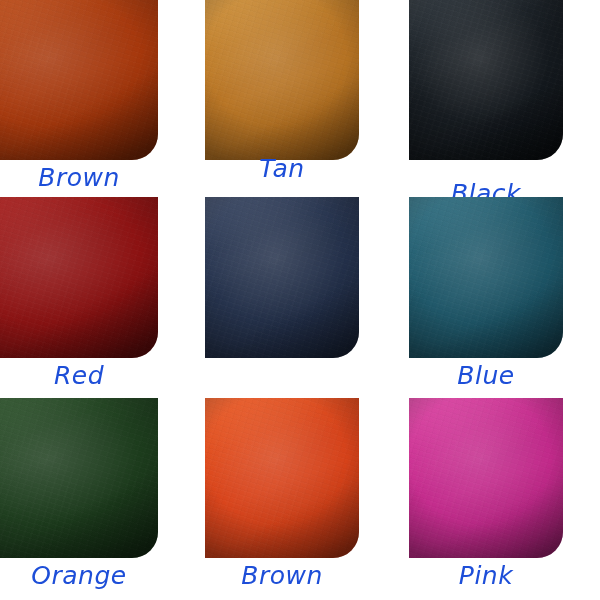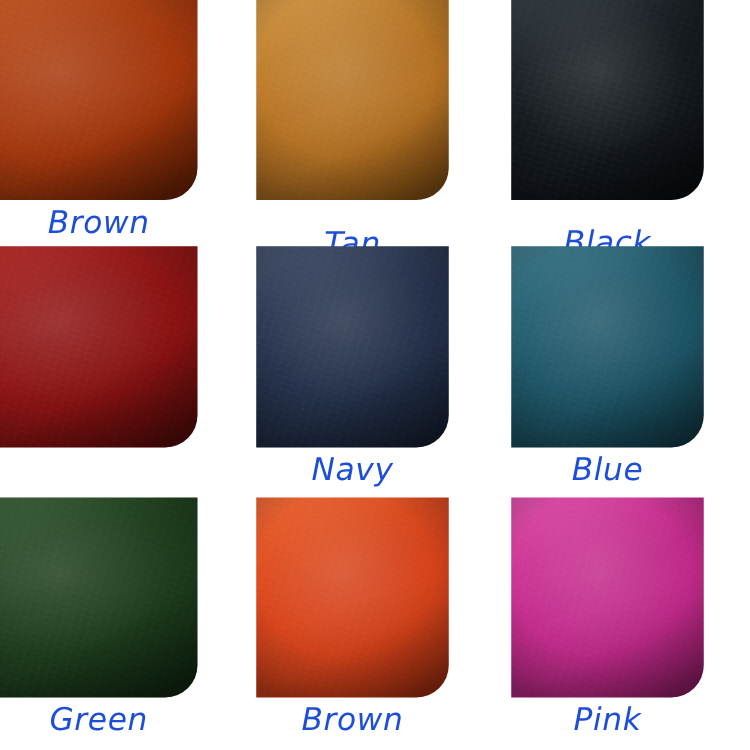--- a/index.html
+++ b/index.html
@@ -108,60 +108,60 @@
       </div>
     </div>
     <div class="swatch-label" style="left: 0px; top: 163px; width: 158px;">Brown</div>
     <div class="swatch-cell" style="left: 205px; top: -4px; width: 154px; height: 164px;">
       <div class="swatch-chip" style="background: linear-gradient(152deg, rgb(203, 140, 51) 0%, rgb(184, 116, 35) 44%, rgb(184, 116, 35) 66%, rgb(141, 83, 18) 100%);">
         <div class="sheen"></div>
         <div class="grain"></div>
         <div class="vignette"></div>
       </div>
     </div>
-    <div class="swatch-label" style="left: 205px; top: 180px; width: 154px; font-style: italic;">Tan</div>
+    <div class="swatch-label" style="left: 205px; top: 154px; width: 154px; font-style: italic;">Tan</div>
     <div class="swatch-cell" style="left: 409px; top: -4px; width: 154px; height: 164px;">
       <div class="swatch-chip" style="background: linear-gradient(152deg, rgb(34, 42, 49) 0%, rgb(20, 25, 30) 44%, rgb(20, 25, 30) 66%, rgb(8, 11, 14) 100%);">
         <div class="sheen"></div>
         <div class="grain"></div>
         <div class="vignette"></div>
       </div>
     </div>
     <div class="swatch-label" style="left: 409px; top: 179px; width: 154px;">Black</div>
     <div class="swatch-cell" style="left: -44px; top: 197px; width: 202px; height: 161px;">
       <div class="swatch-chip" style="background: linear-gradient(152deg, rgb(168, 28, 26) 0%, rgb(142, 18, 18) 44%, rgb(142, 18, 18) 66%, rgb(92, 10, 10) 100%);">
         <div class="sheen"></div>
         <div class="grain"></div>
         <div class="vignette"></div>
       </div>
     </div>
+    <div class="swatch-label" style="left: 0px; top: 361px; width: 158px;">Red</div>
     <div class="swatch-cell" style="left: 205px; top: 197px; width: 154px; height: 161px;">
       <div class="swatch-chip" style="background: linear-gradient(152deg, rgb(50, 64, 93) 0%, rgb(35, 48, 74) 44%, rgb(35, 48, 74) 66%, rgb(22, 31, 51) 100%);">
         <div class="sheen"></div>
         <div class="grain"></div>
         <div class="vignette"></div>
       </div>
     </div>
-    <div class="swatch-label" style="left: 205px; top: 361px; width: 154px;">Navy</div>
     <div class="swatch-cell" style="left: 409px; top: 197px; width: 154px; height: 161px;">
       <div class="swatch-chip" style="background: linear-gradient(152deg, rgb(42, 106, 125) 0%, rgb(29, 86, 104) 44%, rgb(29, 86, 104) 66%, rgb(18, 61, 76) 100%);">
         <div class="sheen"></div>
         <div class="grain"></div>
         <div class="vignette"></div>
       </div>
     </div>
     <div class="swatch-label" style="left: 409px; top: 361px; width: 154px;">Blue</div>
     <div class="swatch-cell" style="left: -44px; top: 398px; width: 202px; height: 160px;">
       <div class="swatch-chip" style="background: linear-gradient(152deg, rgb(43, 82, 41) 0%, rgb(29, 61, 29) 44%, rgb(29, 61, 29) 66%, rgb(17, 40, 17) 100%);">
         <div class="sheen"></div>
         <div class="grain"></div>
         <div class="vignette"></div>
       </div>
     </div>
-    <div class="swatch-label" style="left: 0px; top: 561px; width: 158px;">Green</div>
+    <div class="swatch-label" style="left: 0px; top: 561px; width: 158px;">Orange</div>
     <div class="swatch-cell" style="left: 205px; top: 398px; width: 154px; height: 160px;">
       <div class="swatch-chip" style="background: linear-gradient(152deg, rgb(232, 86, 31) 0%, rgb(217, 67, 26) 44%, rgb(217, 67, 26) 66%, rgb(173, 48, 16) 100%);">
         <div class="sheen"></div>
         <div class="grain"></div>
         <div class="vignette"></div>
       </div>
     </div>
     <div class="swatch-label" style="left: 205px; top: 561px; width: 154px;">Brown</div>
     <div class="swatch-cell" style="left: 409px; top: 398px; width: 154px; height: 160px;">
       <div class="swatch-chip" style="background: linear-gradient(152deg, rgb(217, 61, 158) 0%, rgb(196, 42, 140) 44%, rgb(196, 42, 140) 66%, rgb(156, 30, 110) 100%);">

